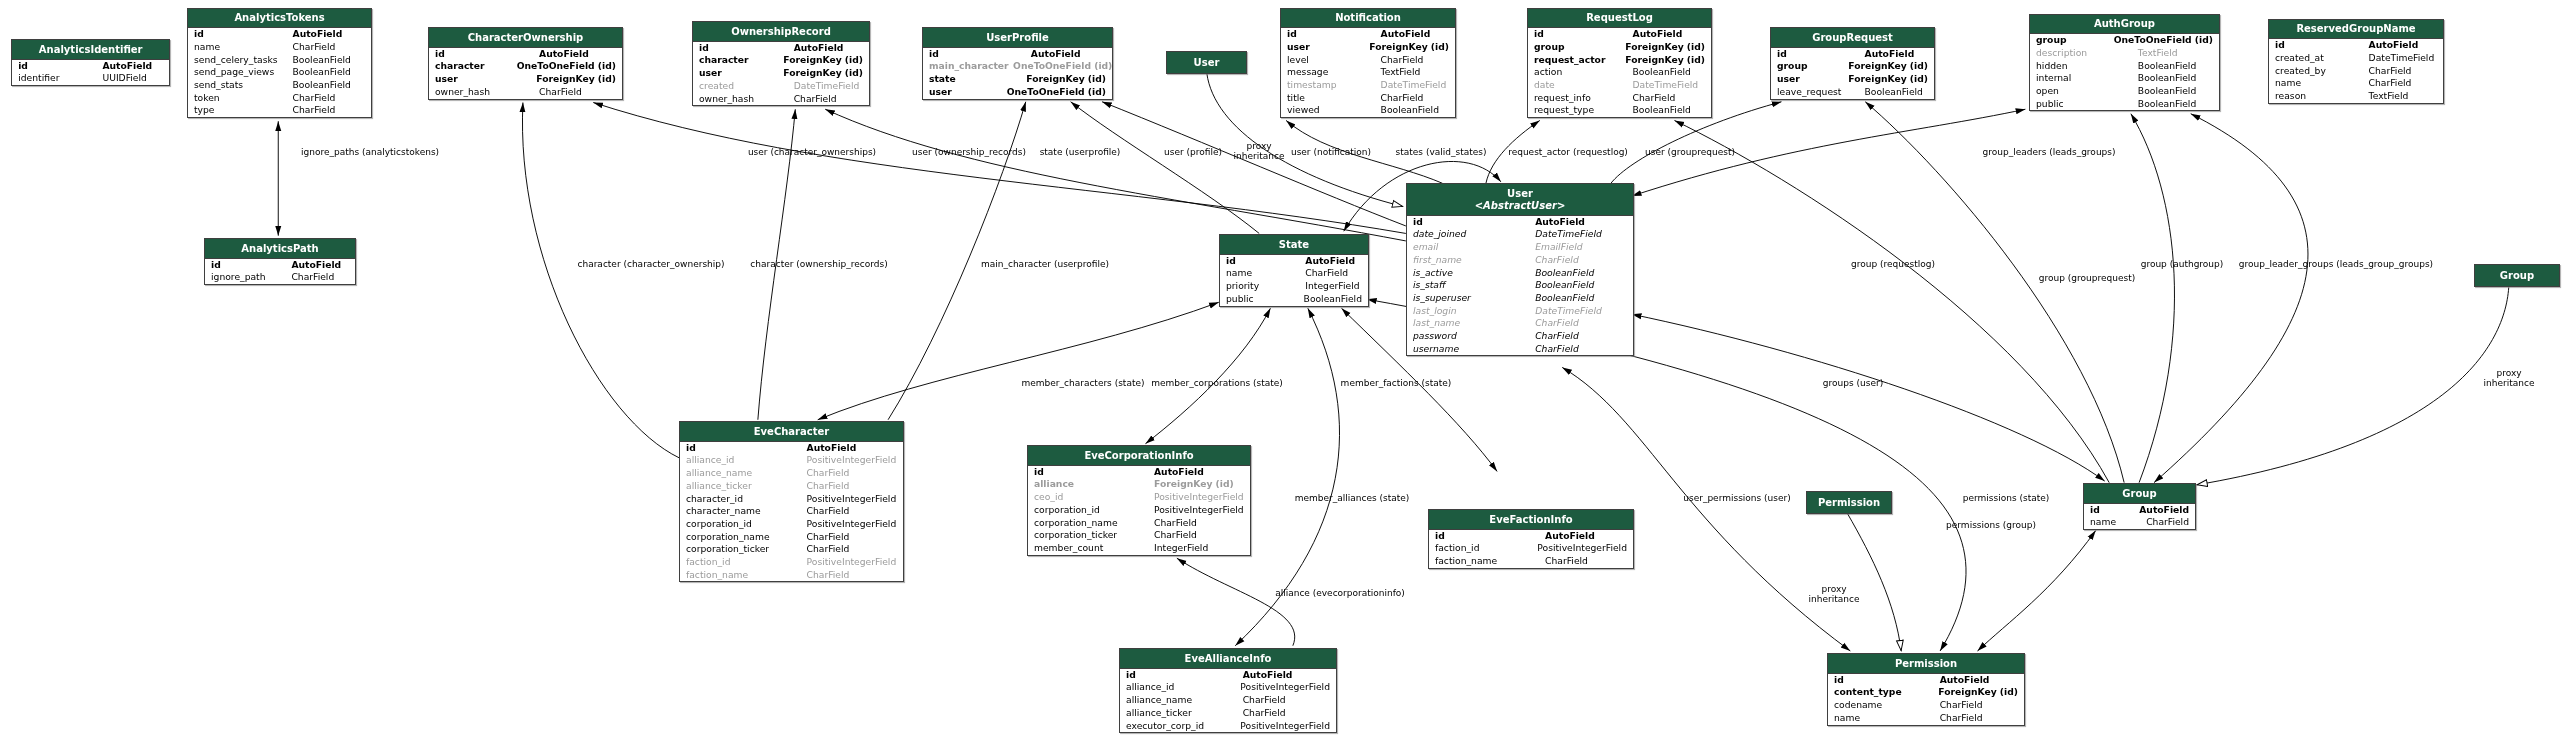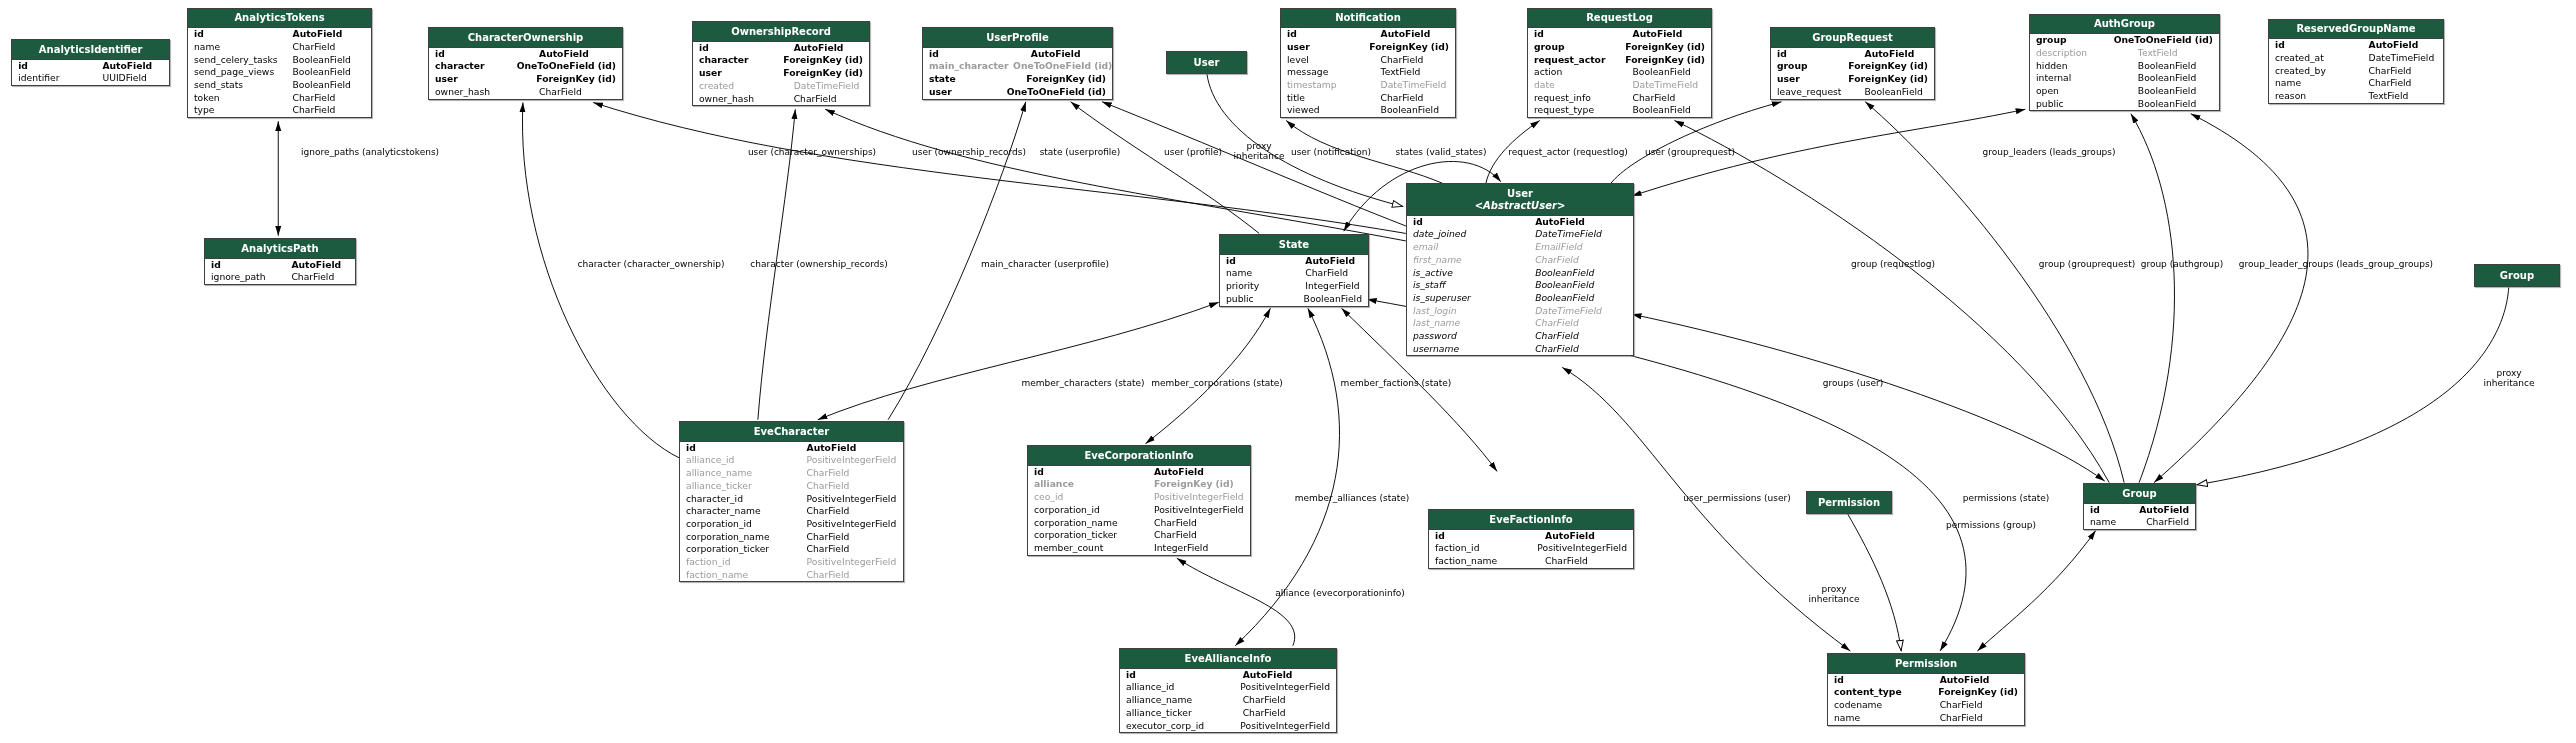--- a/index.html
+++ b/index.html
@@ -619,21 +619,21 @@
 inheritance</div>
       <div class="elabel" style="left: 1331px; top: 147px;">user (notification)</div>
       <div class="elabel" style="left: 1441px; top: 147px;">states (valid_states)</div>
       <div class="elabel" style="left: 1568px; top: 147px;">request_actor (requestlog)</div>
       <div class="elabel" style="left: 1690px; top: 147px;">user (grouprequest)</div>
       <div class="elabel" style="left: 2017px; top: 147px; margin-left: 32px;">group_leaders (leads_groups)</div>
       <div class="elabel" style="left: 641px; top: 259px; padding-left: 20px;">character (character_ownership)</div>
       <div class="elabel" style="left: 819px; top: 259px; text-align: center;">character (ownership_records)</div>
       <div class="elabel" style="left: 1045px; top: 259px;">main_character (userprofile)</div>
       <div class="elabel" style="left: 1893px; top: 259px;">group (requestlog)</div>
-      <div class="elabel" style="left: 2087px; top: 259px;">group (grouprequest)</div>
+      <div class="elabel" style="left: 2087px; top: 273px;">group (grouprequest)</div>
       <div class="elabel" style="left: 2182px; top: 259px;">group (authgroup)</div>
       <div class="elabel" style="left: 2336px; top: 259px;">group_leader_groups (leads_group_groups)</div>
       <div class="elabel" style="left: 2509px; top: 368px;">proxy
 inheritance</div>
       <div class="elabel" style="left: 1083px; top: 378px;">member_characters (state)</div>
       <div class="elabel" style="left: 1217px; top: 378px;">member_corporations (state)</div>
       <div class="elabel" style="left: 1396px; top: 378px;">member_factions (state)</div>
       <div class="elabel" style="left: 1853px; top: 378px;">groups (user)</div>
       <div class="elabel" style="left: 1352px; top: 493px;">member_alliances (state)</div>
       <div class="elabel" style="left: 1737px; top: 493px;">user_permissions (user)</div>

